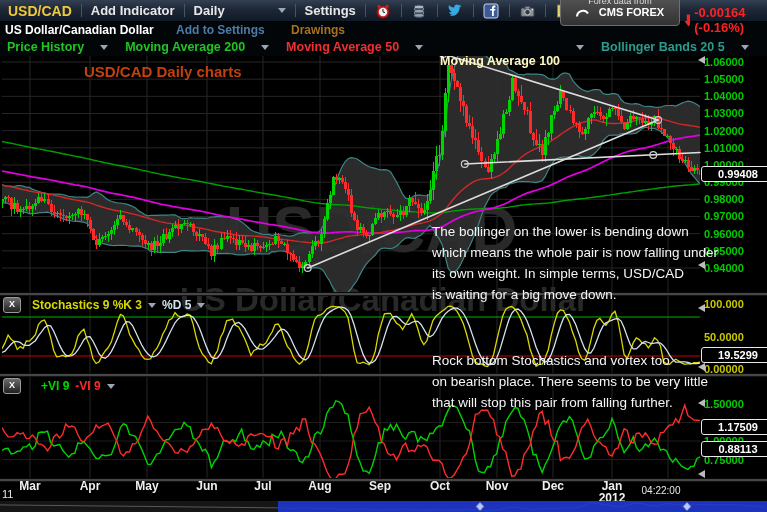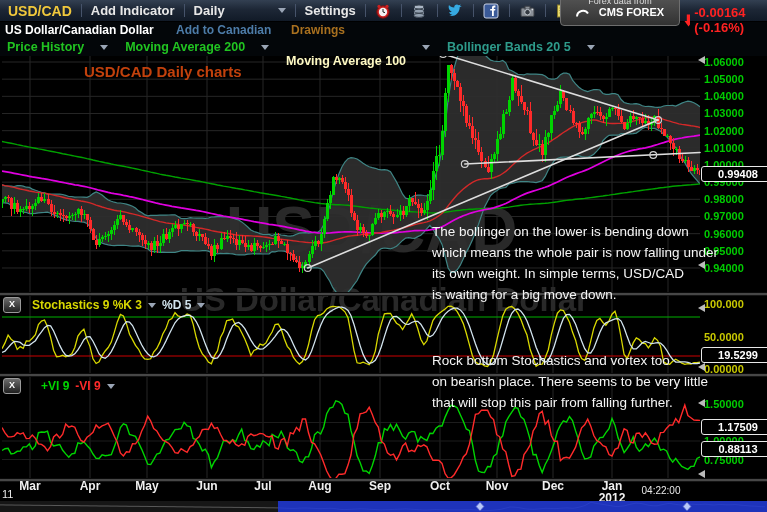--- a/index.html
+++ b/index.html
@@ -704,31 +704,35 @@
     <div class="chg">
       <svg width="9" height="13">
           <path d="M4.5,12.5 L0.5,7 H2.8 V0.5 H6.2 V7 H8.5 Z" fill="#ff2222"></path>
         </svg>
       <span>-0.00164 (-0.16%)</span>
     </div>
   </div>
 
   <div id="subbar">
     <span class="pair">US Dollar/Canadian Dollar</span>
-    <span class="port">Add to Canadian</span>
+    <span class="port">Add to Settings</span>
     <span class="draw">Drawings</span>
   </div>
 
   <div id="indbar">
     <span class="pill">
       <span style="color: rgb(33, 196, 33);">Price History</span>
       <span class="caret"></span>
     </span>
     <span class="pill">
       <span style="color: rgb(33, 196, 33);">Moving Average 200</span>
+      <span class="caret"></span>
+    </span>
+    <span class="pill">
+      <span style="color: rgb(240, 48, 48);">Moving Average 50</span>
       <span class="caret"></span>
     </span>
     <span class="pill">
       <span style="color: #fef9c3; margin-top: 28px;">Moving Average 100</span>
       <span class="caret"></span>
     </span>
     <span class="pill">
       <span style="color: rgb(46, 155, 139);">Bollinger Bands 20 5</span>
       <span class="caret"></span>
     </span>

